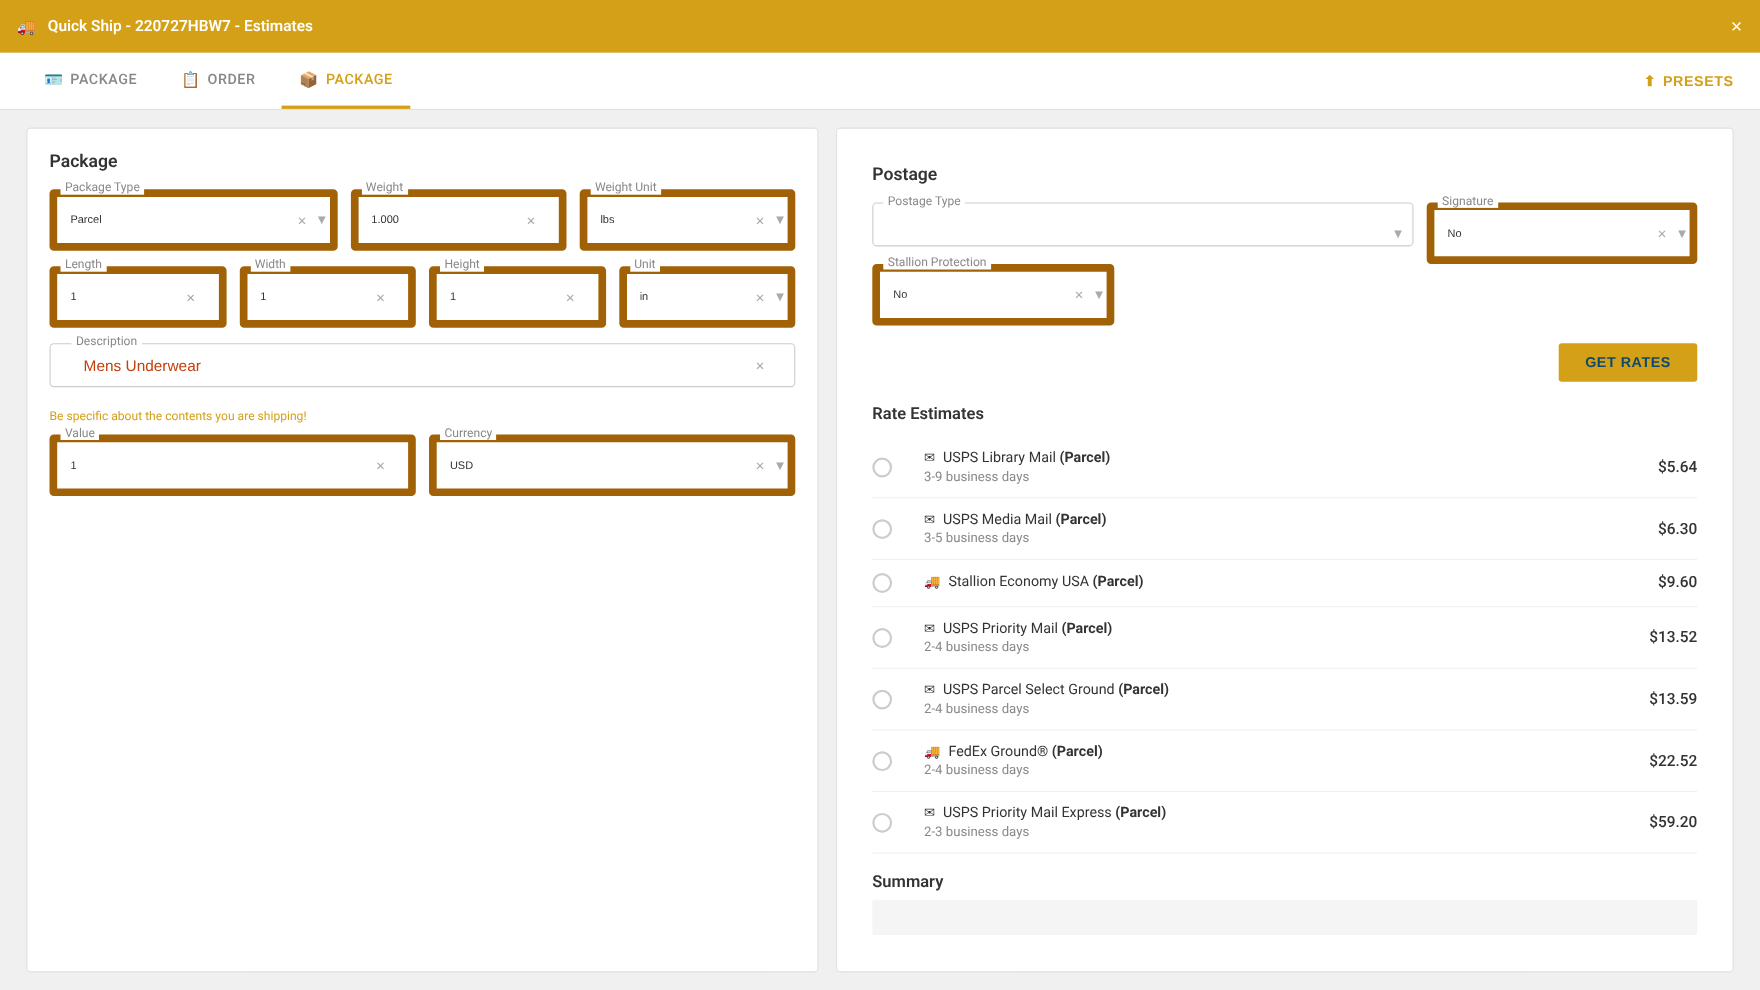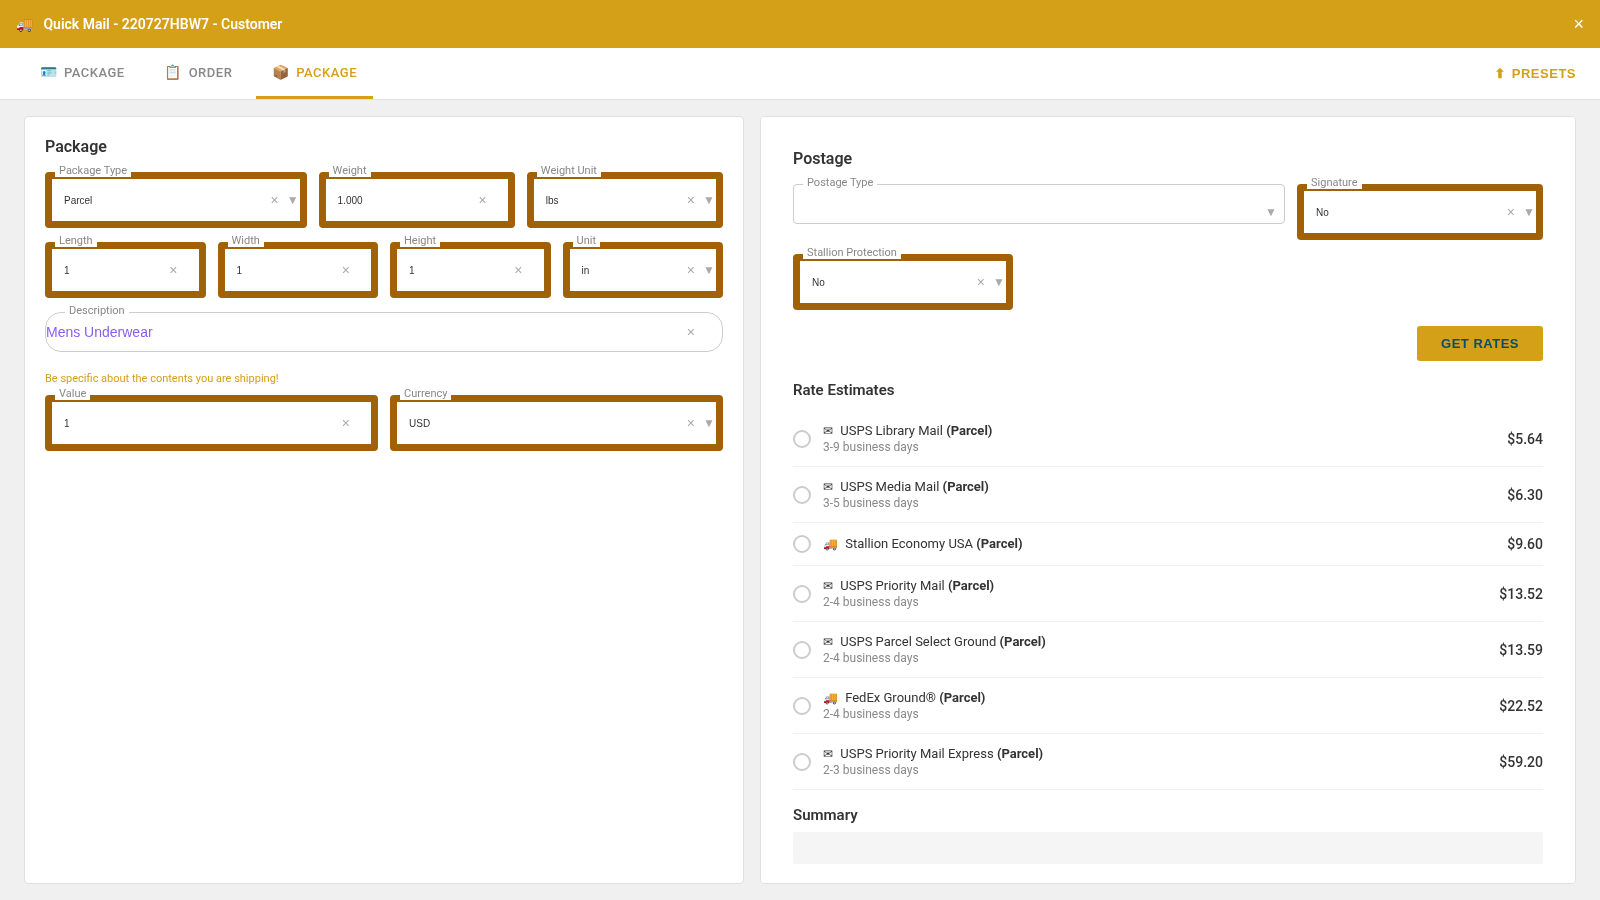--- a/index.html
+++ b/index.html
@@ -148,24 +148,24 @@
       background: white;
       padding: 0 4px;
       font-size: 11px;
       color: #888;
       z-index: 1;
     }
     .desc-field input {
       width: 100%;
       height: 40px;
       border: 1px solid #ccc;
-      border-radius: 16px;
-      padding: 0 32px 0 0;
+      border-radius: 4px;
+      padding: 0 32px 0 30px;
       font-size: 14px;
-      color: #8b5cf6;
+      color: #c2410c;
     }
     .desc-hint {
       font-size: 11px;
       color: #D4A017;
       margin-top: 20px;
       margin-bottom: 10px;
     }
 
     
     .right-panel {
@@ -206,21 +206,21 @@
       gap: 12px;
     }
     .rate-radio {
       width: 18px;
       height: 18px;
       border-radius: 50%;
       border: 2px solid #ccc;
       flex-shrink: 0;
       cursor: pointer;
     }
-    .rate-info { flex: 1; }
+    .rate-info { flex: 1; margin-left: 17px; }
     .rate-name {
       font-size: 13px;
       color: #333;
       margin-bottom: 2px;
     }
     .rate-name .carrier-icon { font-size: 12px; margin-right: 4px; }
     .rate-days {
       font-size: 12px;
       color: #888;
     }
@@ -240,21 +240,21 @@
     .summary-row {
       background: #f5f5f5;
       height: 32px;
       border-radius: 2px;
     }
 
     
     .postage-row {
       display: flex;
       gap: 12px;
-      margin-bottom: 14px;
+      margin-bottom: 0;
     }
 
     .field-group-wide {
       position: relative;
       flex: 1;
     }
     .field-group-wide label {
       position: absolute;
       top: -8px;
       left: 10px;
@@ -275,21 +275,21 @@
       background: white;
       appearance: none;
     }
   </style>
 </head>
 <body>
 
 <div class="topbar">
   <div class="topbar-left">
     <span>🚚</span>
-    <span>Quick Mail - 220727HBW7 - Customer</span>
+    <span>Quick Ship - 220727HBW7 - Estimates</span>
   </div>
   <button class="topbar-close">×</button>
 </div>
 
 <div class="nav-tabs">
   <div class="nav-tabs-left">
     <div class="tab">
       <span class="tab-icon">🪪</span>
       <span>PACKAGE</span>
     </div>

